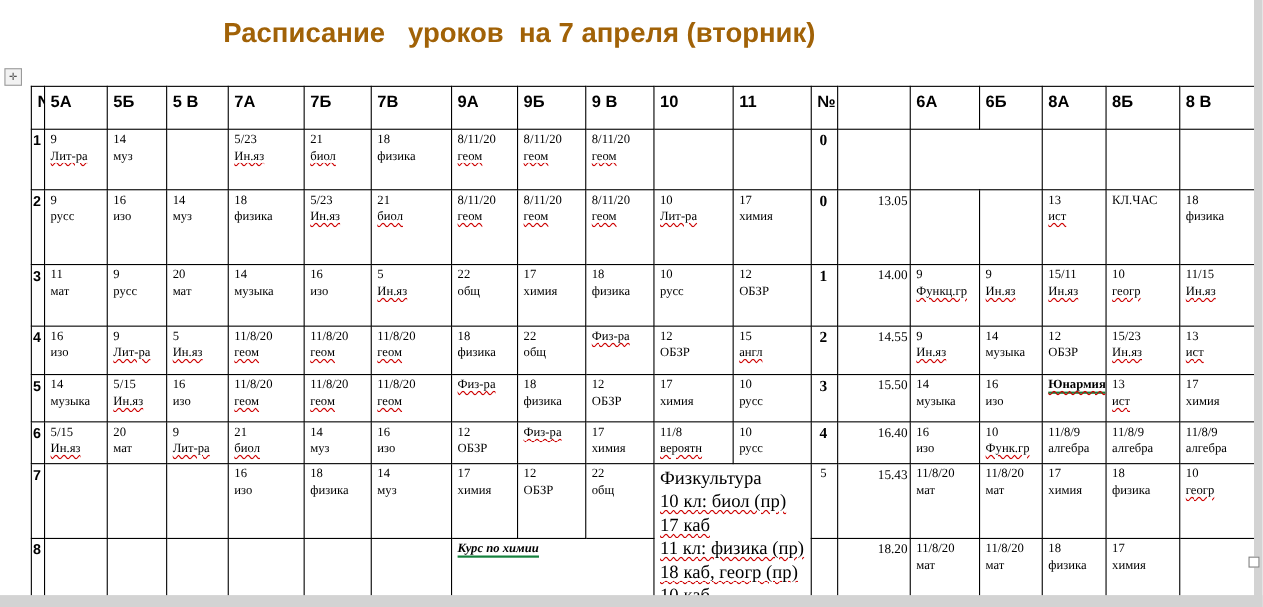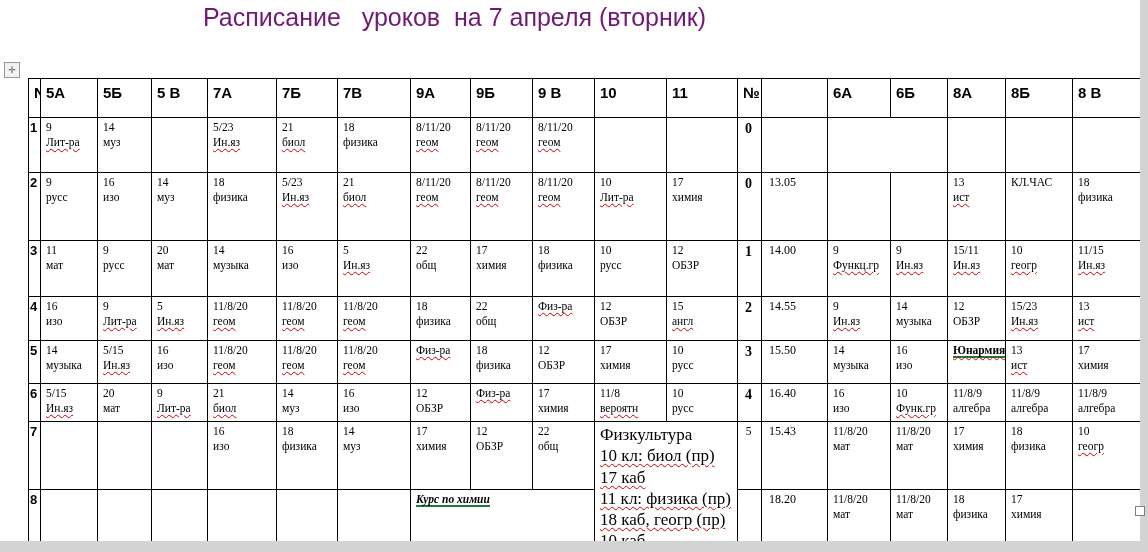--- a/index.html
+++ b/index.html
@@ -1,30 +1,30 @@
 <!DOCTYPE html>
 <html><head>
 <meta charset="utf-8">
 <style>
   html,body{margin:0;padding:0;background:#e9e9e9;}
   .screen{position:relative;width:1148px;height:552px;background:#ffffff;overflow:hidden;
           font-family:"Liberation Serif",serif;color:#000;}
-  .title{position:absolute;left:203px;top:3px;margin:0;
-         font-family:"Liberation Sans",sans-serif;font-weight:normal;font-size:25px;
-         white-space:pre;color:#701a75;}
+  .title{position:absolute;left:203px;top:16px;margin:0;
+         font-family:"Liberation Sans",sans-serif;font-weight:bold;font-size:25px;
+         white-space:pre;color:#a16207;}
   table.tt{position:absolute;left:28px;top:78px;border-collapse:collapse;table-layout:fixed;width:1112px;}
   .tt td,.tt th{border:1px solid #000;vertical-align:top;padding:2px 2px 0 5px;overflow:hidden;}
   .tt th{font-family:"Liberation Sans",sans-serif;font-size:15px;font-weight:bold;
          text-align:left;padding-top:5px;height:33px;}
   .tt td{font-size:11.5px;line-height:1.3;}
   td.num{font-family:"Liberation Sans",sans-serif;font-weight:bold;font-size:13px;
          padding:2px 0 0 1px;text-align:left;}
   td.num2{font-weight:bold;font-size:14px;text-align:center;padding-left:0;}
   td.num2.plain{font-weight:normal;font-size:11.5px;}
-  td.time{font-size:12px;padding-left:7px;}
+  td.time{font-size:12px;padding-left:7px;text-align:right;}
   td.ctr{}
   .sq{text-decoration-line:underline;text-decoration-style:wavy;text-decoration-color:#cc0000;
       text-decoration-thickness:1px;text-underline-offset:2px;}
   .b{font-weight:bold}
   .i{font-style:italic}
   .u{border-bottom:2px solid #15803d;}
   td.phys{font-size:17px;line-height:1.25;padding-left:5px;}
   .move-handle{position:absolute;left:4px;top:62px;width:14px;height:14px;background:#f2f2f2;
                border:1px solid #9a9a9a;display:flex;align-items:center;justify-content:center;}
   .move-handle span{font-size:9px;color:#555;line-height:1;}

